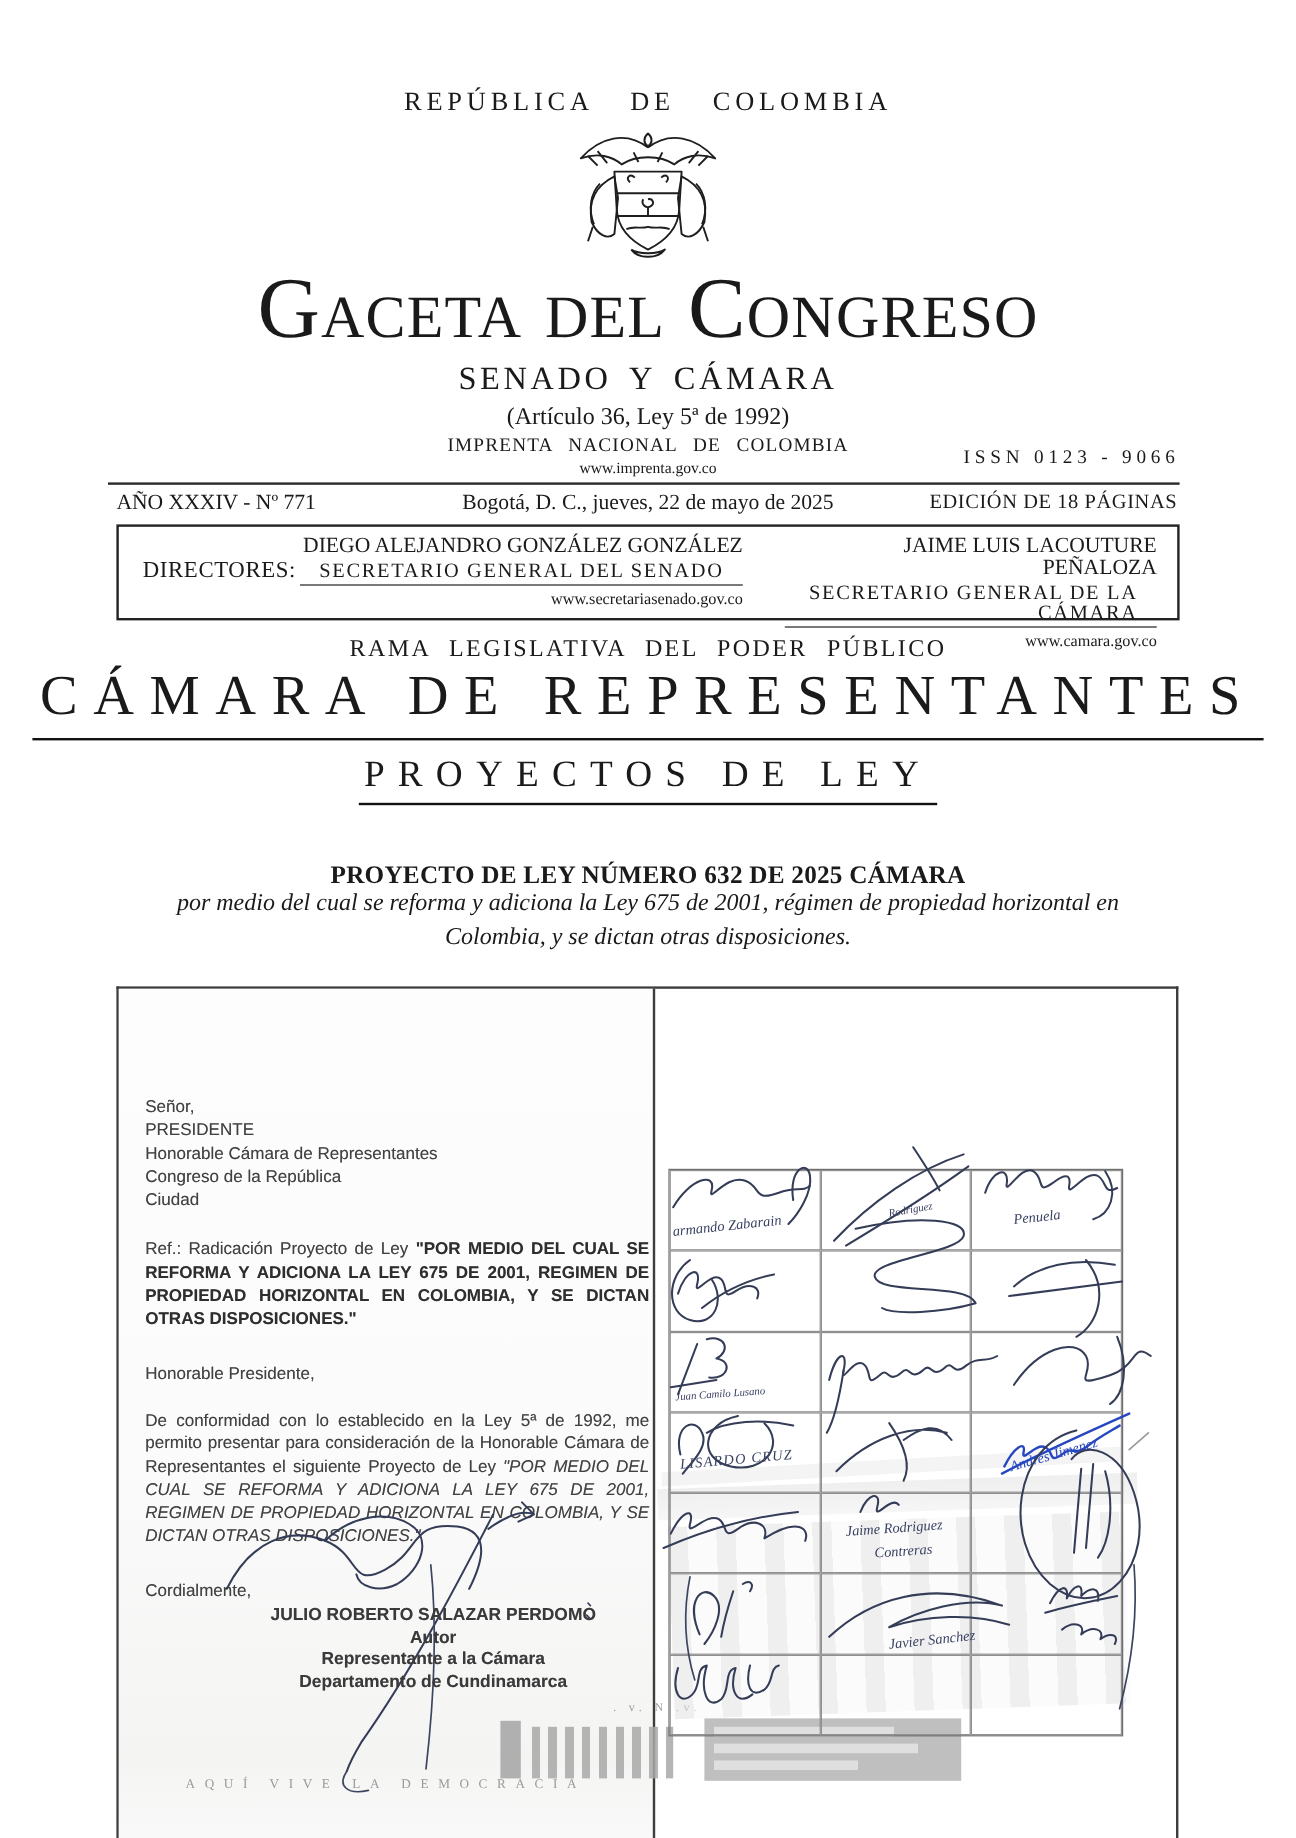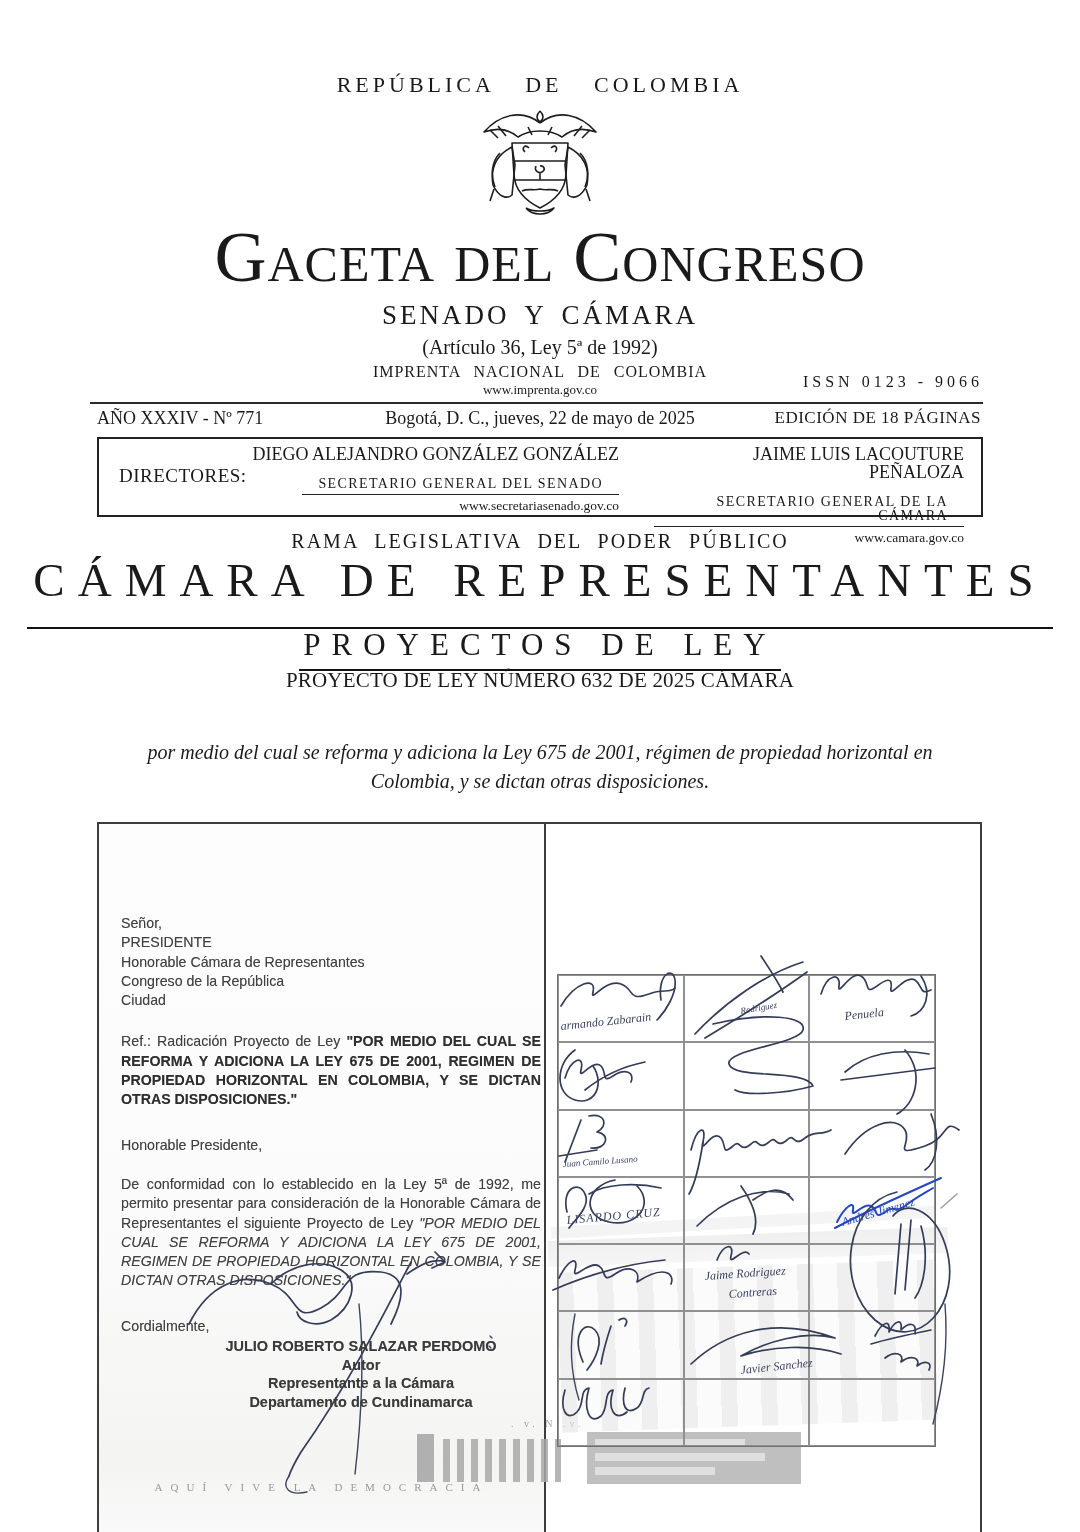--- a/index.html
+++ b/index.html
@@ -22,33 +22,33 @@
   .meta-center{top:408px;font-size:18px;}
   .meta-right{top:408px;right:99px;left:auto;font-size:17px;letter-spacing:0.5px;}
 
   
   .dirbox{top:437px;left:97px;width:882px;height:76px;border:2px solid #222;}
   .dir-label{left:20px;top:26px;font-size:19px;letter-spacing:0.5px;}
   .dir-col{top:6px;text-align:right;line-height:1;}
   .dir-col.l{left:150px;width:370px;}
   .dir-col.r{left:555px;width:310px;}
   .dir-name{font-size:18px;}
-  .dir-role{display:inline-block;font-size:14px;letter-spacing:1.4px;margin-top:14px;
+  .dir-role{display:inline-block;font-size:17px;letter-spacing:1.4px;margin-top:4px;
             border-bottom:1.3px solid #222;padding:0 16px 3px;}
   .dir-url{font-size:13.5px;margin-top:4px;}
 
   
   .rama{top:530px;font-size:20px;letter-spacing:2px;word-spacing:9px;}
   .camara{top:553px;}
   .camara span{display:inline-block;font-size:47px;letter-spacing:13px;
-               border-bottom:2.5px solid #111;padding:0 6px 20px;}
+               border-bottom:2.5px solid #111;padding:0 6px 8px;}
   .proyectos{top:627px;}
   .proyectos span{display:inline-block;font-size:31px;letter-spacing:11px;
                border-bottom:2px solid #111;padding:0 4px 6px;}
-  .bill-title{top:668px;font-size:21px;font-weight:normal;letter-spacing:0.2px;}
+  .bill-title{top:717px;font-size:21px;font-weight:bold;letter-spacing:0.2px;}
   .bill-epi{top:738px;left:120px;width:840px;text-align:center;font-style:italic;
             font-size:20px;line-height:29px;}
 
   
   .scanbox{top:822px;left:97px;width:881px;height:712px;border:2px solid #3d3d3d;border-bottom:none;}
   .page-tint{left:0;top:0;width:445px;height:100%;
      background:linear-gradient(180deg,#fdfdfd 0%,#fbfbfb 55%,#f4f4f3 90%,#fafafa 100%);}
   .divider{left:445px;top:0;width:2px;height:100%;background:#3d3d3d;}
 
   .letter{left:22px;top:90px;width:420px;font-family:"Liberation Sans",sans-serif;

